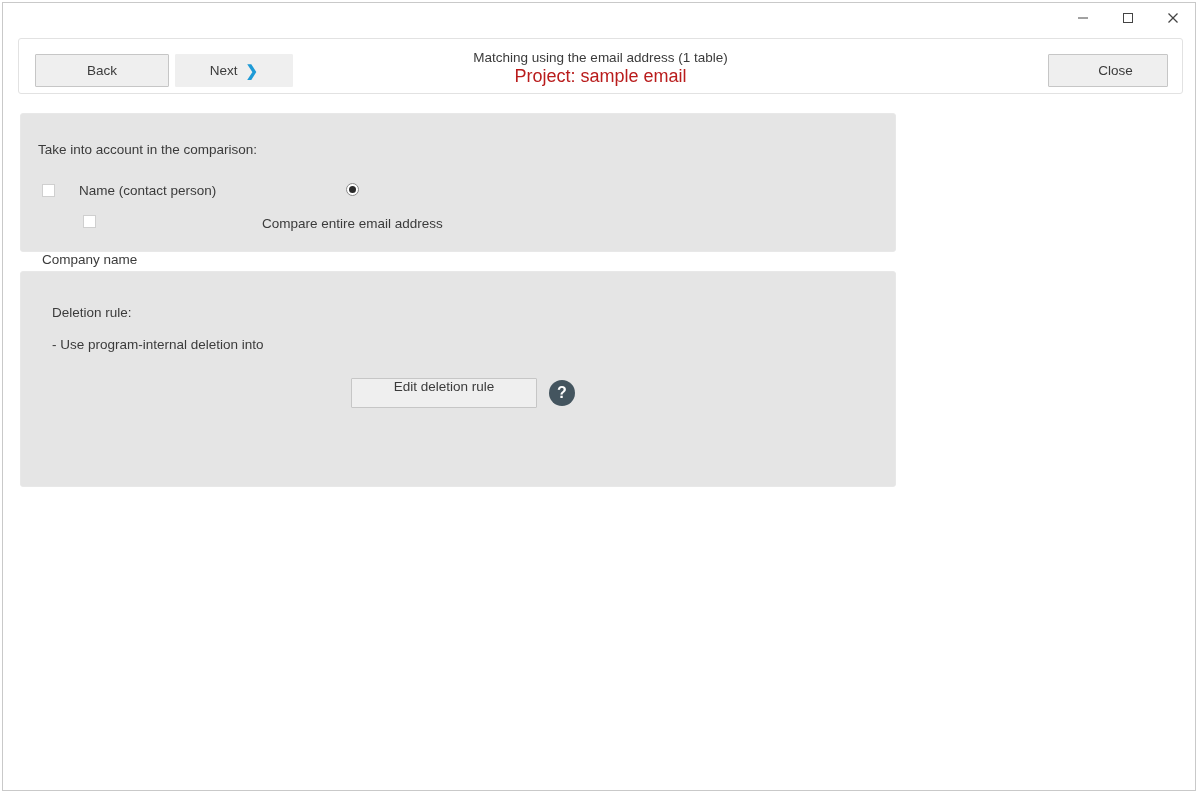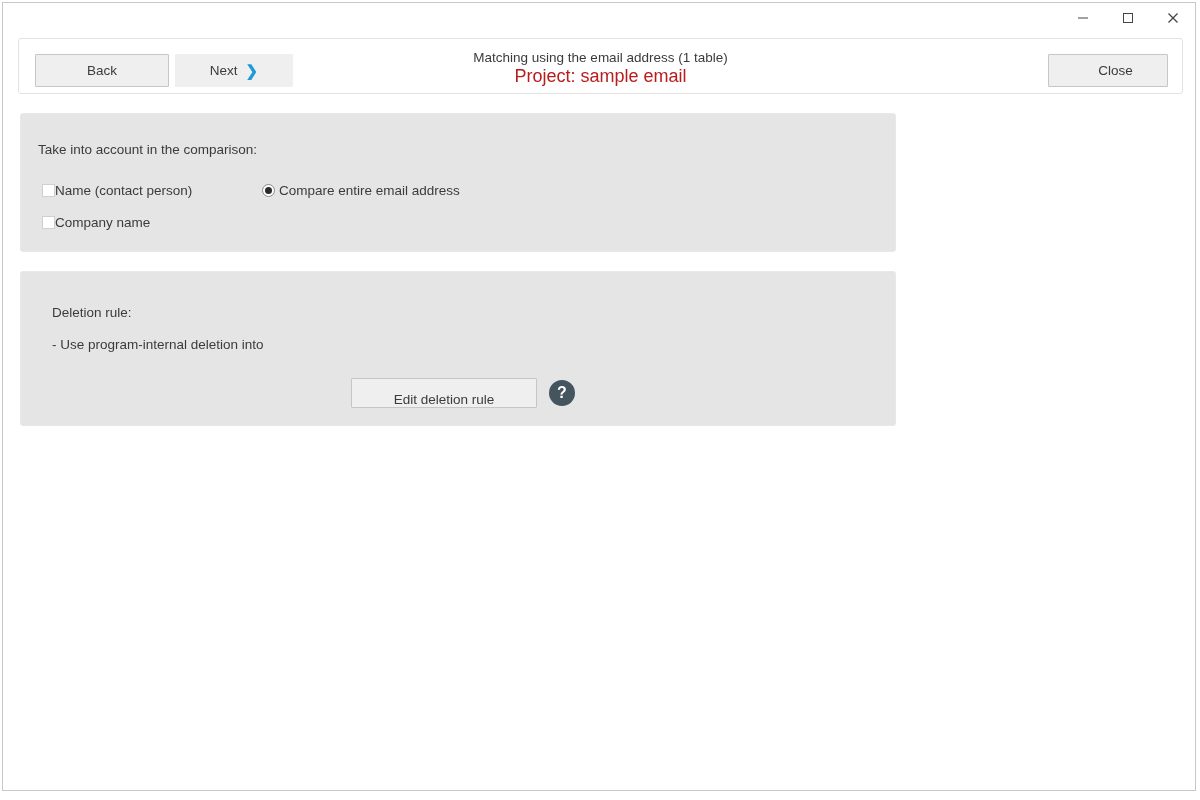--- a/index.html
+++ b/index.html
@@ -115,61 +115,62 @@
   .panel {
     position: absolute;
     left: 17px;
     width: 876px;
     background: #e5e5e5;
     border: 1px solid #e8e8e8;
     border-radius: 3px;
     box-sizing: border-box;
   }
   #comparison-panel { top: 110px; height: 139px; }
-  #deletion-panel   { top: 268px; height: 155px; }
+  #deletion-panel   { top: 268px; height: 216px; }
 
   .panel-label {
     position: absolute;
     font-size: 13.5px;
     color: #3b3b3b;
   }
   #comparison-heading { left: 17px; top: 28px; }
 
   
   .check-row {
     position: absolute;
     display: flex;
     align-items: center;
-    gap: 0;
+    gap: 24px;
     cursor: default;
   }
   #check-name    { left: 21px; top: 69px; }
-  #check-company { left: 21px; top: 101px; }
+  #check-company { left: 21px; top: 101px; flex-direction: column; }
 
   .checkbox {
     width: 13px;
     height: 13px;
     border: 1px solid #cfcfcf;
     background: #ffffff;
     box-sizing: border-box;
     flex: none;
   }
   .check-label {
     font-size: 13.5px;
     color: #3b3b3b;
     white-space: nowrap;
   }
 
   
   .radio-row {
     position: absolute;
     display: flex;
     align-items: center;
-    gap: 4px;
-    cursor: default;
+    gap: 20px;
+    cursor: default;
+    flex-direction: column;
   }
   #radio-entire     { left: 241px; top: 69px; }
   #radio-individual { left: 241px; top: 95px; }
 
   .radio {
     width: 13px;
     height: 13px;
     border: 1px solid #c2c2c2;
     border-radius: 50%;
     background: #ffffff;
@@ -206,21 +207,21 @@
     width: 186px;
     height: 30px;
     background: #efefef;
     border: 1px solid #c6c6c6;
     border-radius: 1px;
     box-sizing: border-box;
     font-family: "Liberation Sans", sans-serif;
     font-size: 13.5px;
     color: #3b3b3b;
     display: flex;
-    align-items: flex-end;
+    align-items: flex-start;
     justify-content: center;
     cursor: default;
     padding: 0;
   }
 
   #help-icon {
     position: absolute;
     left: 528px;
     top: 108px;
     width: 26px;

